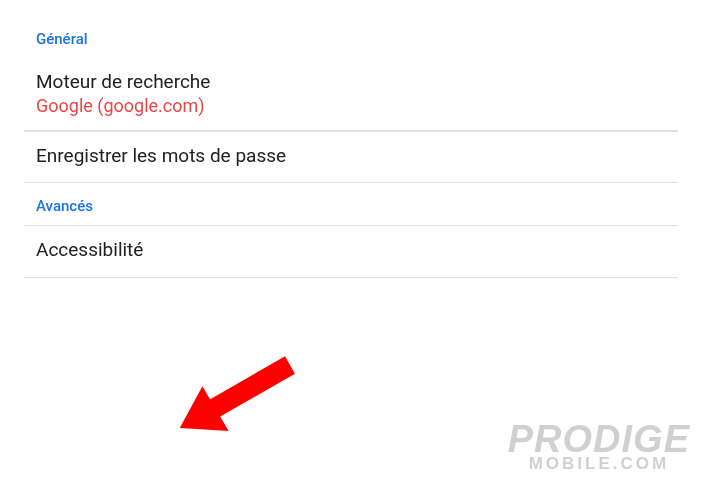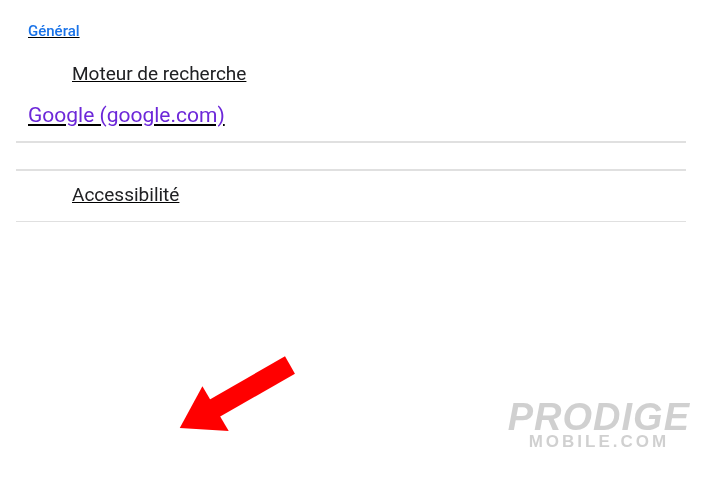--- a/index.html
+++ b/index.html
@@ -9,62 +9,60 @@
     }
     body {
       font-family: Roboto, -apple-system, "Helvetica Neue", Arial, sans-serif;
       background: #ffffff;
       width: 702px;
       height: 500px;
       overflow: hidden;
       position: relative;
     }
     .settings-list {
-      padding: 8px;
-      text-decoration: underline;
+      padding: 16px;
     }
     .section-header {
       color: #1a73e8;
       font-size: 15px;
       font-weight: 500;
       padding: 14px 20px 10px 20px;
     }
     .setting-item {
       padding: 12px 20px 14px 20px;
       cursor: pointer;
     }
     .setting-title {
       color: #202124;
       font-size: 19px;
       font-weight: 400;
       line-height: 1.3;
-      margin-left: 44px;
     }
     .setting-subtitle {
-      color: #6d28d9;
-      font-size: 21px;
+      color: #ef4444;
+      font-size: 18px;
       font-weight: 400;
-      margin-top: 16px;
+      margin-top: 0;
     }
     .divider {
       height: 1px;
       background: #e0e0e0;
       margin: 0 8px;
     }
     .arrow-annotation {
       position: absolute;
       left: 175px;
       top: 335px;
       pointer-events: none;
       z-index: 10;
     }
     .watermark {
       position: absolute;
       right: 12px;
-      bottom: 48px;
+      bottom: 26px;
       pointer-events: none;
       z-index: 5;
     }
     .watermark-top {
       font-family: Arial, sans-serif;
       font-size: 38px;
       font-weight: 900;
       letter-spacing: 1px;
       color: rgba(120, 120, 120, 0.35);
       line-height: 0.9;
@@ -90,23 +88,25 @@
 
   <div class="setting-item">
     <div class="setting-title">Moteur de recherche</div>
     <div class="setting-subtitle">Google (google.com)</div>
   </div>
   <div class="divider"></div>
 
   <div class="divider"></div>
 
   <div class="setting-item">
+    <div class="setting-title">Enregistrer les mots de passe</div>
   </div>
   <div class="divider"></div>
 
+  <div class="section-header">Avancés</div>
 
   <div class="divider"></div>
 
   <div class="setting-item">
     <div class="setting-title">Accessibilité</div>
   </div>
   <div class="divider"></div>
 
 </div>
 

